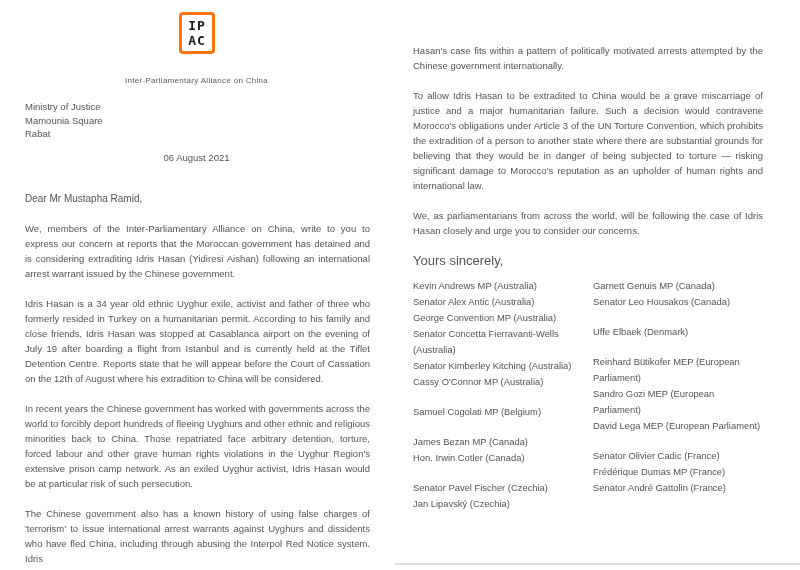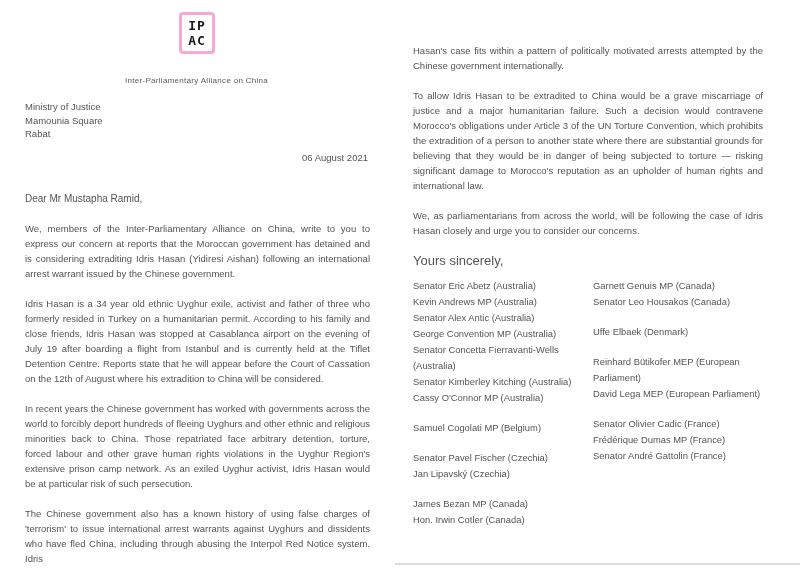--- a/index.html
+++ b/index.html
@@ -13,33 +13,33 @@
   }
   .page { position: absolute; top: 0; height: 570px; box-sizing: border-box; }
   .page-left  { left: 0;   width: 400px; padding: 12px 30px 0 25px; }
   .page-right { left: 388px; width: 400px; padding: 43px 25px 0 25px; }
 
   
   .logo-wrap { text-align: center; width: 343px; }
   .logo-box {
     display: inline-flex; flex-direction: column; align-items: center; justify-content: center;
     width: 30px; height: 36px;
-    border: 3px solid #f9a8d4; border-radius: 4px;
+    border: 3px solid #f97316; border-radius: 4px;
     color: #191919;
     font-family: "DejaVu Sans Mono", monospace;
     font-weight: bold; font-size: 13px; line-height: 15px; letter-spacing: 1px;
     text-indent: 1px;
   }
   .org-name {
     margin-top: 22px;
     font-size: 8px; letter-spacing: 0.3px; color: #5a5a5a;
   }
 
   .address { margin-top: 15px; font-size: 9.5px; line-height: 13.5px; }
-  .date    { margin-top: 11px; width: 343px; text-align: right; font-size: 9.5px; }
+  .date    { margin-top: 11px; width: 343px; text-align: center; font-size: 9.5px; }
   .salutation { margin-top: 30px; margin-bottom: 17px; font-size: 10px; }
 
   .para {
     margin: 0 0 15px 0;
     width: 345px;
     font-size: 9.5px; line-height: 15px;
     text-align: justify;
   }
   .page-right .para { width: 350px; }
 
@@ -93,51 +93,51 @@
   <p class="para">Hasan's case fits within a pattern of politically motivated arrests attempted by the Chinese government internationally.</p>
   <p class="para">To allow Idris Hasan to be extradited to China would be a grave miscarriage of justice and a major humanitarian failure. Such a decision would contravene Morocco's obligations under Article 3 of the UN Torture Convention, which prohibits the extradition of a person to another state where there are substantial grounds for believing that they would be in danger of being subjected to torture — risking significant damage to Morocco's reputation as an upholder of human rights and international law.</p>
   <p class="para">We, as parliamentarians from across the world, will be following the case of Idris Hasan closely and urge you to consider our concerns.</p>
 
   <div class="closing">Yours sincerely,</div>
 
   <div class="sig-cols">
 
     <div class="sig-col">
       <div class="sig-group">
-        <div class="sig-entry">Senator Eric Abetz (Australia)</div>
         <div class="sig-entry">Kevin Andrews MP (Australia)</div>
         <div class="sig-entry">Senator Alex Antic (Australia)</div>
         <div class="sig-entry">George Convention MP (Australia)</div>
         <div class="sig-entry">Senator Concetta Fierravanti-Wells (Australia)</div>
         <div class="sig-entry">Senator Kimberley Kitching (Australia)</div>
         <div class="sig-entry">Cassy O'Connor MP (Australia)</div>
       </div>
       <div class="sig-group">
         <div class="sig-entry">Samuel Cogolati MP (Belgium)</div>
       </div>
       <div class="sig-group">
+        <div class="sig-entry">James Bezan MP (Canada)</div>
+        <div class="sig-entry">Hon. Irwin Cotler (Canada)</div>
+      </div>
+      <div class="sig-group">
         <div class="sig-entry">Senator Pavel Fischer (Czechia)</div>
         <div class="sig-entry">Jan Lipavský (Czechia)</div>
-      </div>
-      <div class="sig-group">
-        <div class="sig-entry">James Bezan MP (Canada)</div>
-        <div class="sig-entry">Hon. Irwin Cotler (Canada)</div>
       </div>
     </div>
 
     <div class="sig-col">
       <div class="sig-group">
         <div class="sig-entry">Garnett Genuis MP (Canada)</div>
         <div class="sig-entry">Senator Leo Housakos (Canada)</div>
       </div>
       <div class="sig-group">
         <div class="sig-entry">Uffe Elbaek (Denmark)</div>
       </div>
       <div class="sig-group">
         <div class="sig-entry">Reinhard Bütikofer MEP (European Parliament)</div>
+        <div class="sig-entry">Sandro Gozi MEP (European Parliament)</div>
         <div class="sig-entry">David Lega MEP (European Parliament)</div>
       </div>
       <div class="sig-group">
         <div class="sig-entry">Senator Olivier Cadic (France)</div>
         <div class="sig-entry">Frédérique Dumas MP (France)</div>
         <div class="sig-entry">Senator André Gattolin (France)</div>
       </div>
     </div>
 
   </div>

